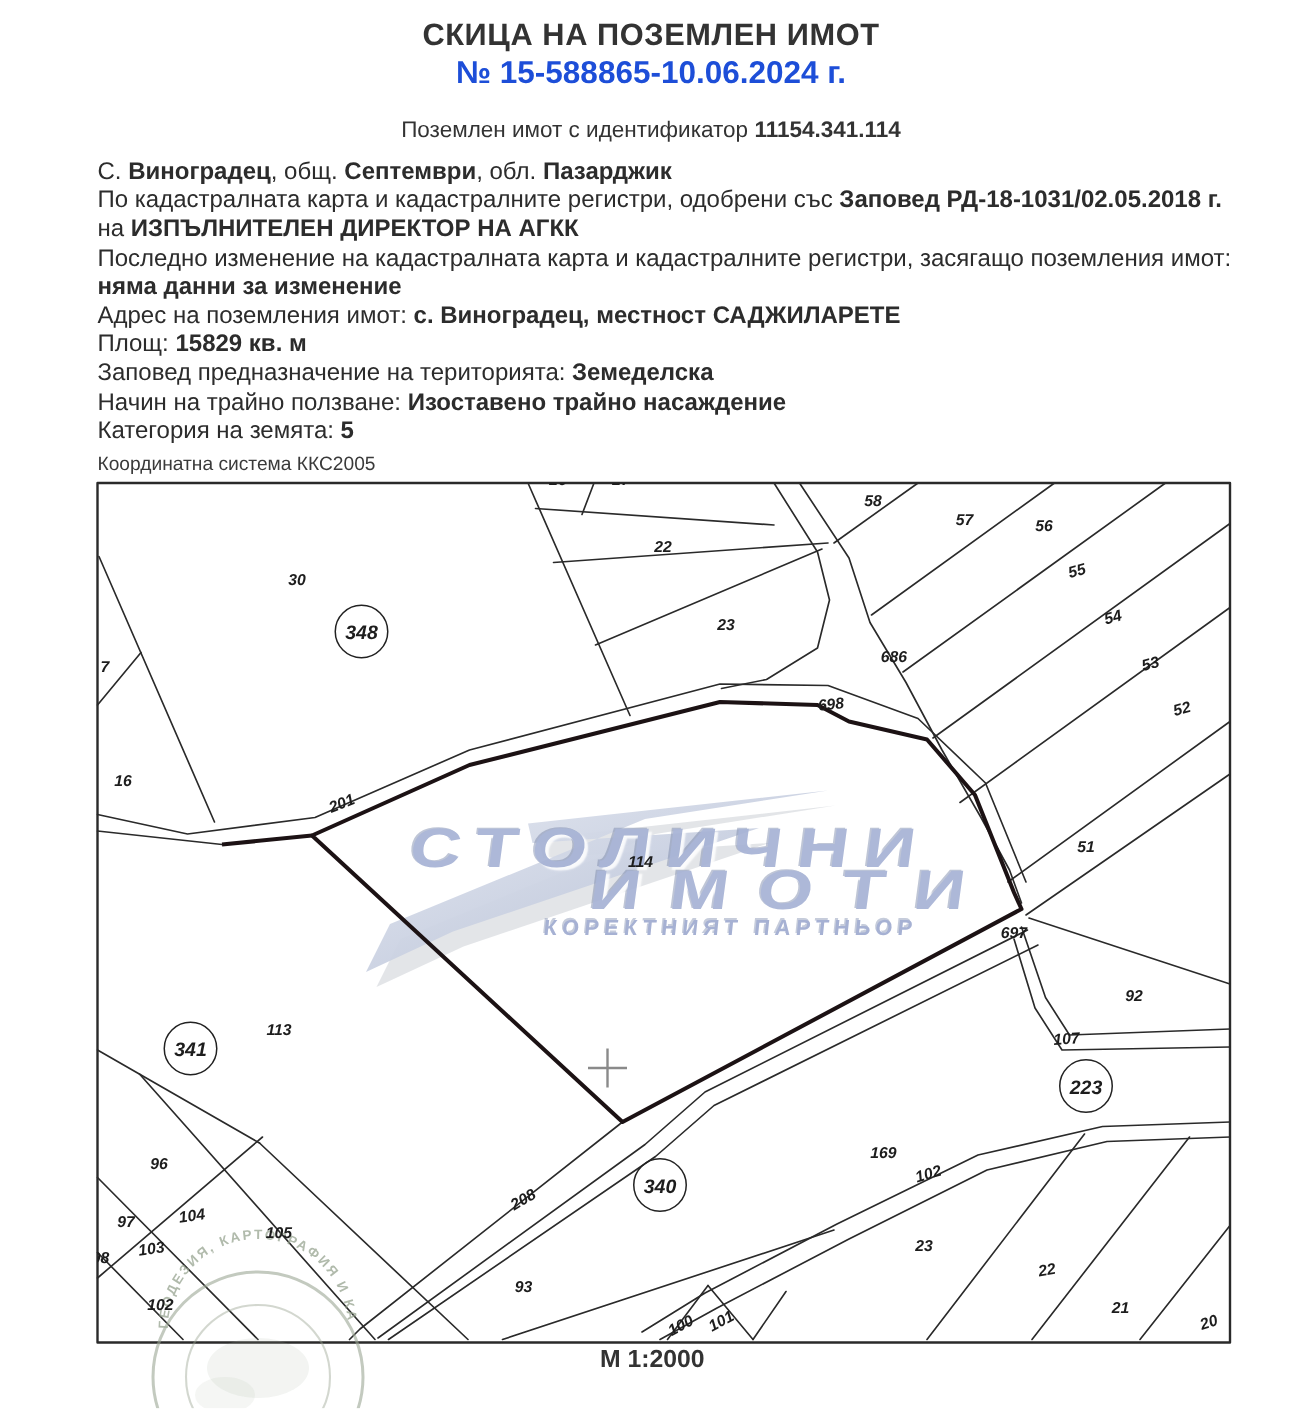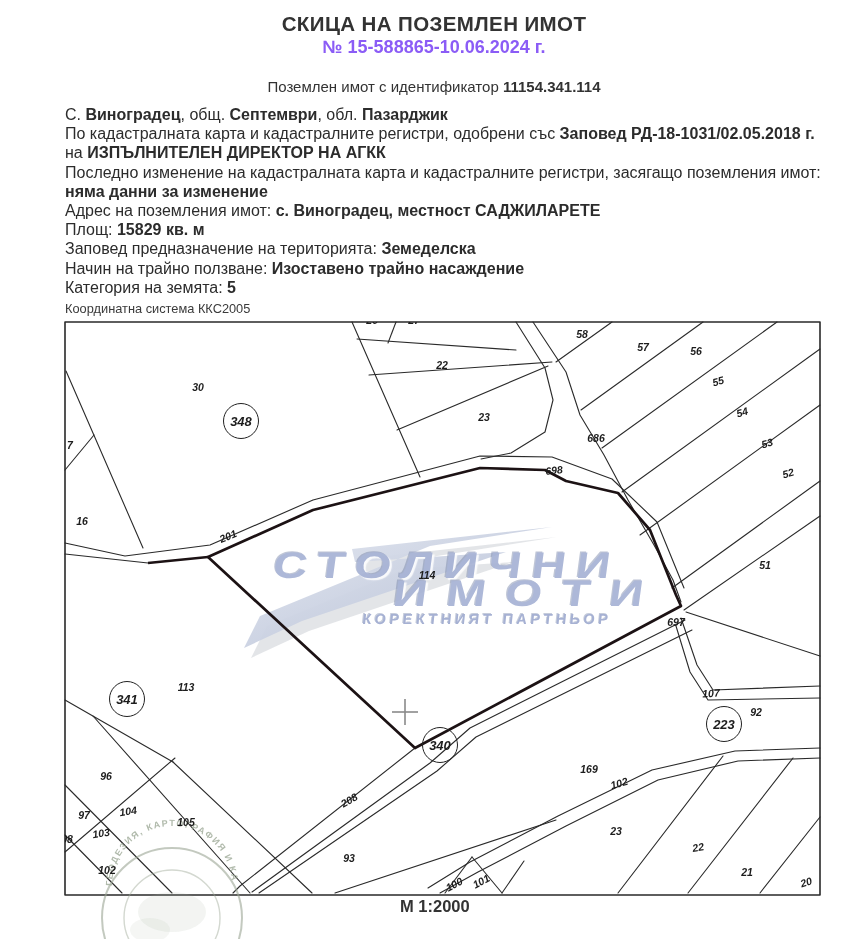--- a/index.html
+++ b/index.html
@@ -1,20 +1,20 @@
 <!DOCTYPE html>
 <html><head>
 <meta charset="utf-8">
 <style>
   html,body{margin:0;padding:0;background:#fff;}
   #page{position:relative;width:868px;height:939px;background:#fff;overflow:hidden;
         font-family:"Liberation Sans",sans-serif;color:#2e2e2e;}
   .hdr{position:absolute;left:0;width:100%;text-align:center;}
   #title1{top:12px;font-size:20.5px;font-weight:bold;letter-spacing:.4px;color:#333;}
-  #title2{top:37px;font-size:18px;font-weight:bold;color:#8b5cf6;}
+  #title2{top:37px;font-size:21px;font-weight:bold;color:#1d4ed8;}
   #idline{top:78px;font-size:15px;color:#333;}
   #idline b{font-weight:bold;margin-top:20px;}
   #info{position:absolute;left:65px;top:105px;width:760px;font-size:16px;line-height:19.2px;color:#2c2c2c;}
   #info .seg-b{font-weight:bold;}
   #coordsys{position:absolute;left:65px;top:301px;font-size:12.8px;color:#3a3a3a;}
   #scale{position:absolute;left:400px;top:897px;font-size:16.5px;font-weight:bold;color:#333;}
   svg{position:absolute;left:0;top:0;pointer-events:none;}
   
   .wm{position:absolute;transform-origin:center;white-space:nowrap;font-weight:bold;
       color:#a7b3d5;text-shadow:2px 2px 1px rgba(255,255,255,.95),-1px -1px 0 rgba(118,132,168,.5);
@@ -157,43 +157,43 @@
       <div class="plabel" style="left: 349px; top: -2px;">27</div>
       <div class="plabel" style="left: 377px; top: 43px;">22</div>
       <div class="plabel" style="left: 419px; top: 95px;">23</div>
       <div class="plabel" style="left: 517px; top: 12px;">58</div>
       <div class="plabel" style="left: 578px; top: 25px;">57</div>
       <div class="plabel" style="left: 631px; top: 29px;">56</div>
       <div class="plabel" style="left: 653px; top: 59px; transform: translate(-50%, -50%) rotate(-15deg);">55</div>
       <div class="plabel" style="left: 677px; top: 90px; transform: translate(-50%, -50%) rotate(-15deg);">54</div>
       <div class="plabel" style="left: 702px; top: 121px; transform: translate(-50%, -50%) rotate(-15deg);">53</div>
       <div class="plabel" style="left: 723px; top: 151px; transform: translate(-50%, -50%) rotate(-15deg);">52</div>
-      <div class="plabel" style="left: 700px; top: 243px; text-align: center;">51</div>
+      <div class="plabel" style="left: 659px; top: 243px; text-align: center;">51</div>
       <div class="plabel" style="left: 531px; top: 116px;">686</div>
       <div class="plabel" style="left: 489px; top: 148px; transform: translate(-50%, -50%) rotate(-6deg);">698</div>
       <div class="plabel" style="left: 5px; top: 123px;">7</div>
       <div class="plabel" style="left: 17px; top: 199px;">16</div>
       <div class="plabel" style="left: 163px; top: 214px; transform: translate(-50%, -50%) rotate(-22deg);">201</div>
       <div class="plabel" style="left: 362px; top: 253px;">114</div>
       <div class="plabel circ" style="left: 62px; top: 377px;">341</div>
       <div class="plabel" style="left: 121px; top: 365px;">113</div>
       <div class="plabel" style="left: 611px; top: 300px;">697</div>
-      <div class="plabel" style="left: 691px; top: 342px; margin-top: 48px;">92</div>
+      <div class="plabel" style="left: 691px; top: 342px;">92</div>
       <div class="plabel" style="left: 646px; top: 371px; transform: translate(-50%, -50%) rotate(-4deg);">107</div>
       <div class="plabel circ" style="left: 647px; top: 402px; margin-left: 12px;">223</div>
       <div class="plabel" style="left: 41px; top: 454px;">96</div>
       <div class="plabel" style="left: 19px; top: 493px;">97</div>
       <div class="plabel" style="left: 63px; top: 489px; transform: translate(-50%, -50%) rotate(-8deg);">104</div>
       <div class="plabel" style="left: 36px; top: 511px; transform: translate(-50%, -50%) rotate(-8deg);">103</div>
       <div class="plabel" style="left: 2px; top: 517px;">98</div>
       <div class="plabel" style="left: 121px; top: 500px;">105</div>
       <div class="plabel" style="left: 42px; top: 548px;">102</div>
       <div class="plabel" style="left: 284px; top: 478px; transform: translate(-50%, -50%) rotate(-30deg);">208</div>
       <div class="plabel" style="left: 284px; top: 536px;">93</div>
-      <div class="plabel circ" style="left: 375px; top: 423px;">340</div>
+      <div class="plabel circ" style="left: 375px; top: 468px;">340</div>
       <div class="plabel" style="left: 389px; top: 562px; transform: translate(-50%, -50%) rotate(-28deg);">100</div>
       <div class="plabel" style="left: 416px; top: 559px; transform: translate(-50%, -50%) rotate(-28deg);">101</div>
       <div class="plabel" style="left: 524px; top: 447px;">169</div>
       <div class="plabel" style="left: 554px; top: 461px; transform: translate(-50%, -50%) rotate(-16deg);">102</div>
       <div class="plabel" style="left: 551px; top: 509px;">23</div>
       <div class="plabel" style="left: 633px; top: 525px; transform: translate(-50%, -50%) rotate(-10deg);">22</div>
       <div class="plabel" style="left: 682px; top: 550px;">21</div>
       <div class="plabel" style="left: 741px; top: 560px; transform: translate(-50%, -50%) rotate(-18deg);">20</div>
     </div>
 

